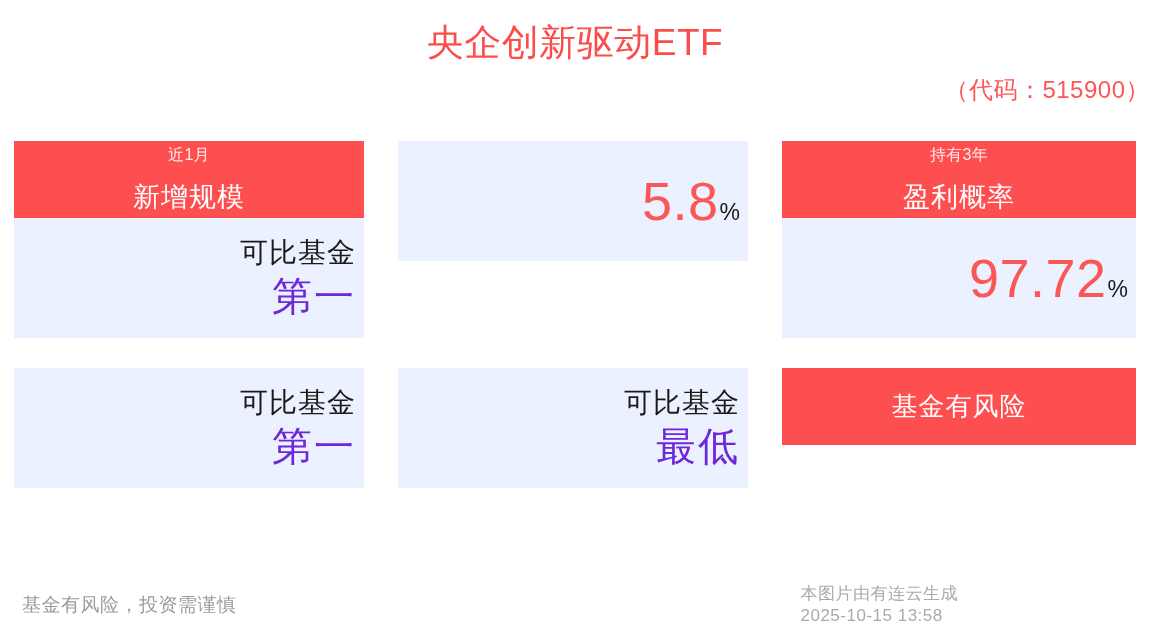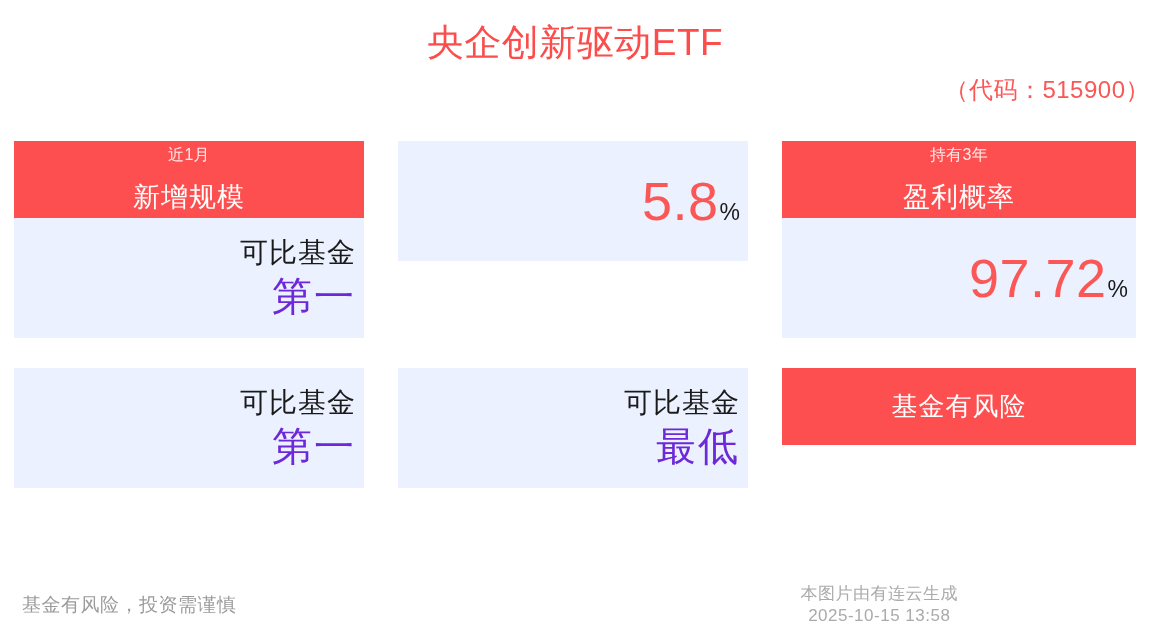--- a/index.html
+++ b/index.html
@@ -156,21 +156,21 @@
     align-items: flex-start;
     justify-content: space-between;
   }
   .disclaimer {
     font-size: 19px;
     color: #9b9b9b;
     letter-spacing: 0.5px;
     padding-top: 14px;
   }
   .credit {
-    text-align: center;
+    text-align: left;
     color: #aaaaaa;
     line-height: 1.28;
     padding-top: 5px;
   }
   .credit-line1 {
     font-size: 17px;
     letter-spacing: 0.5px;
     display: block;
   }
   .credit-line2 {

